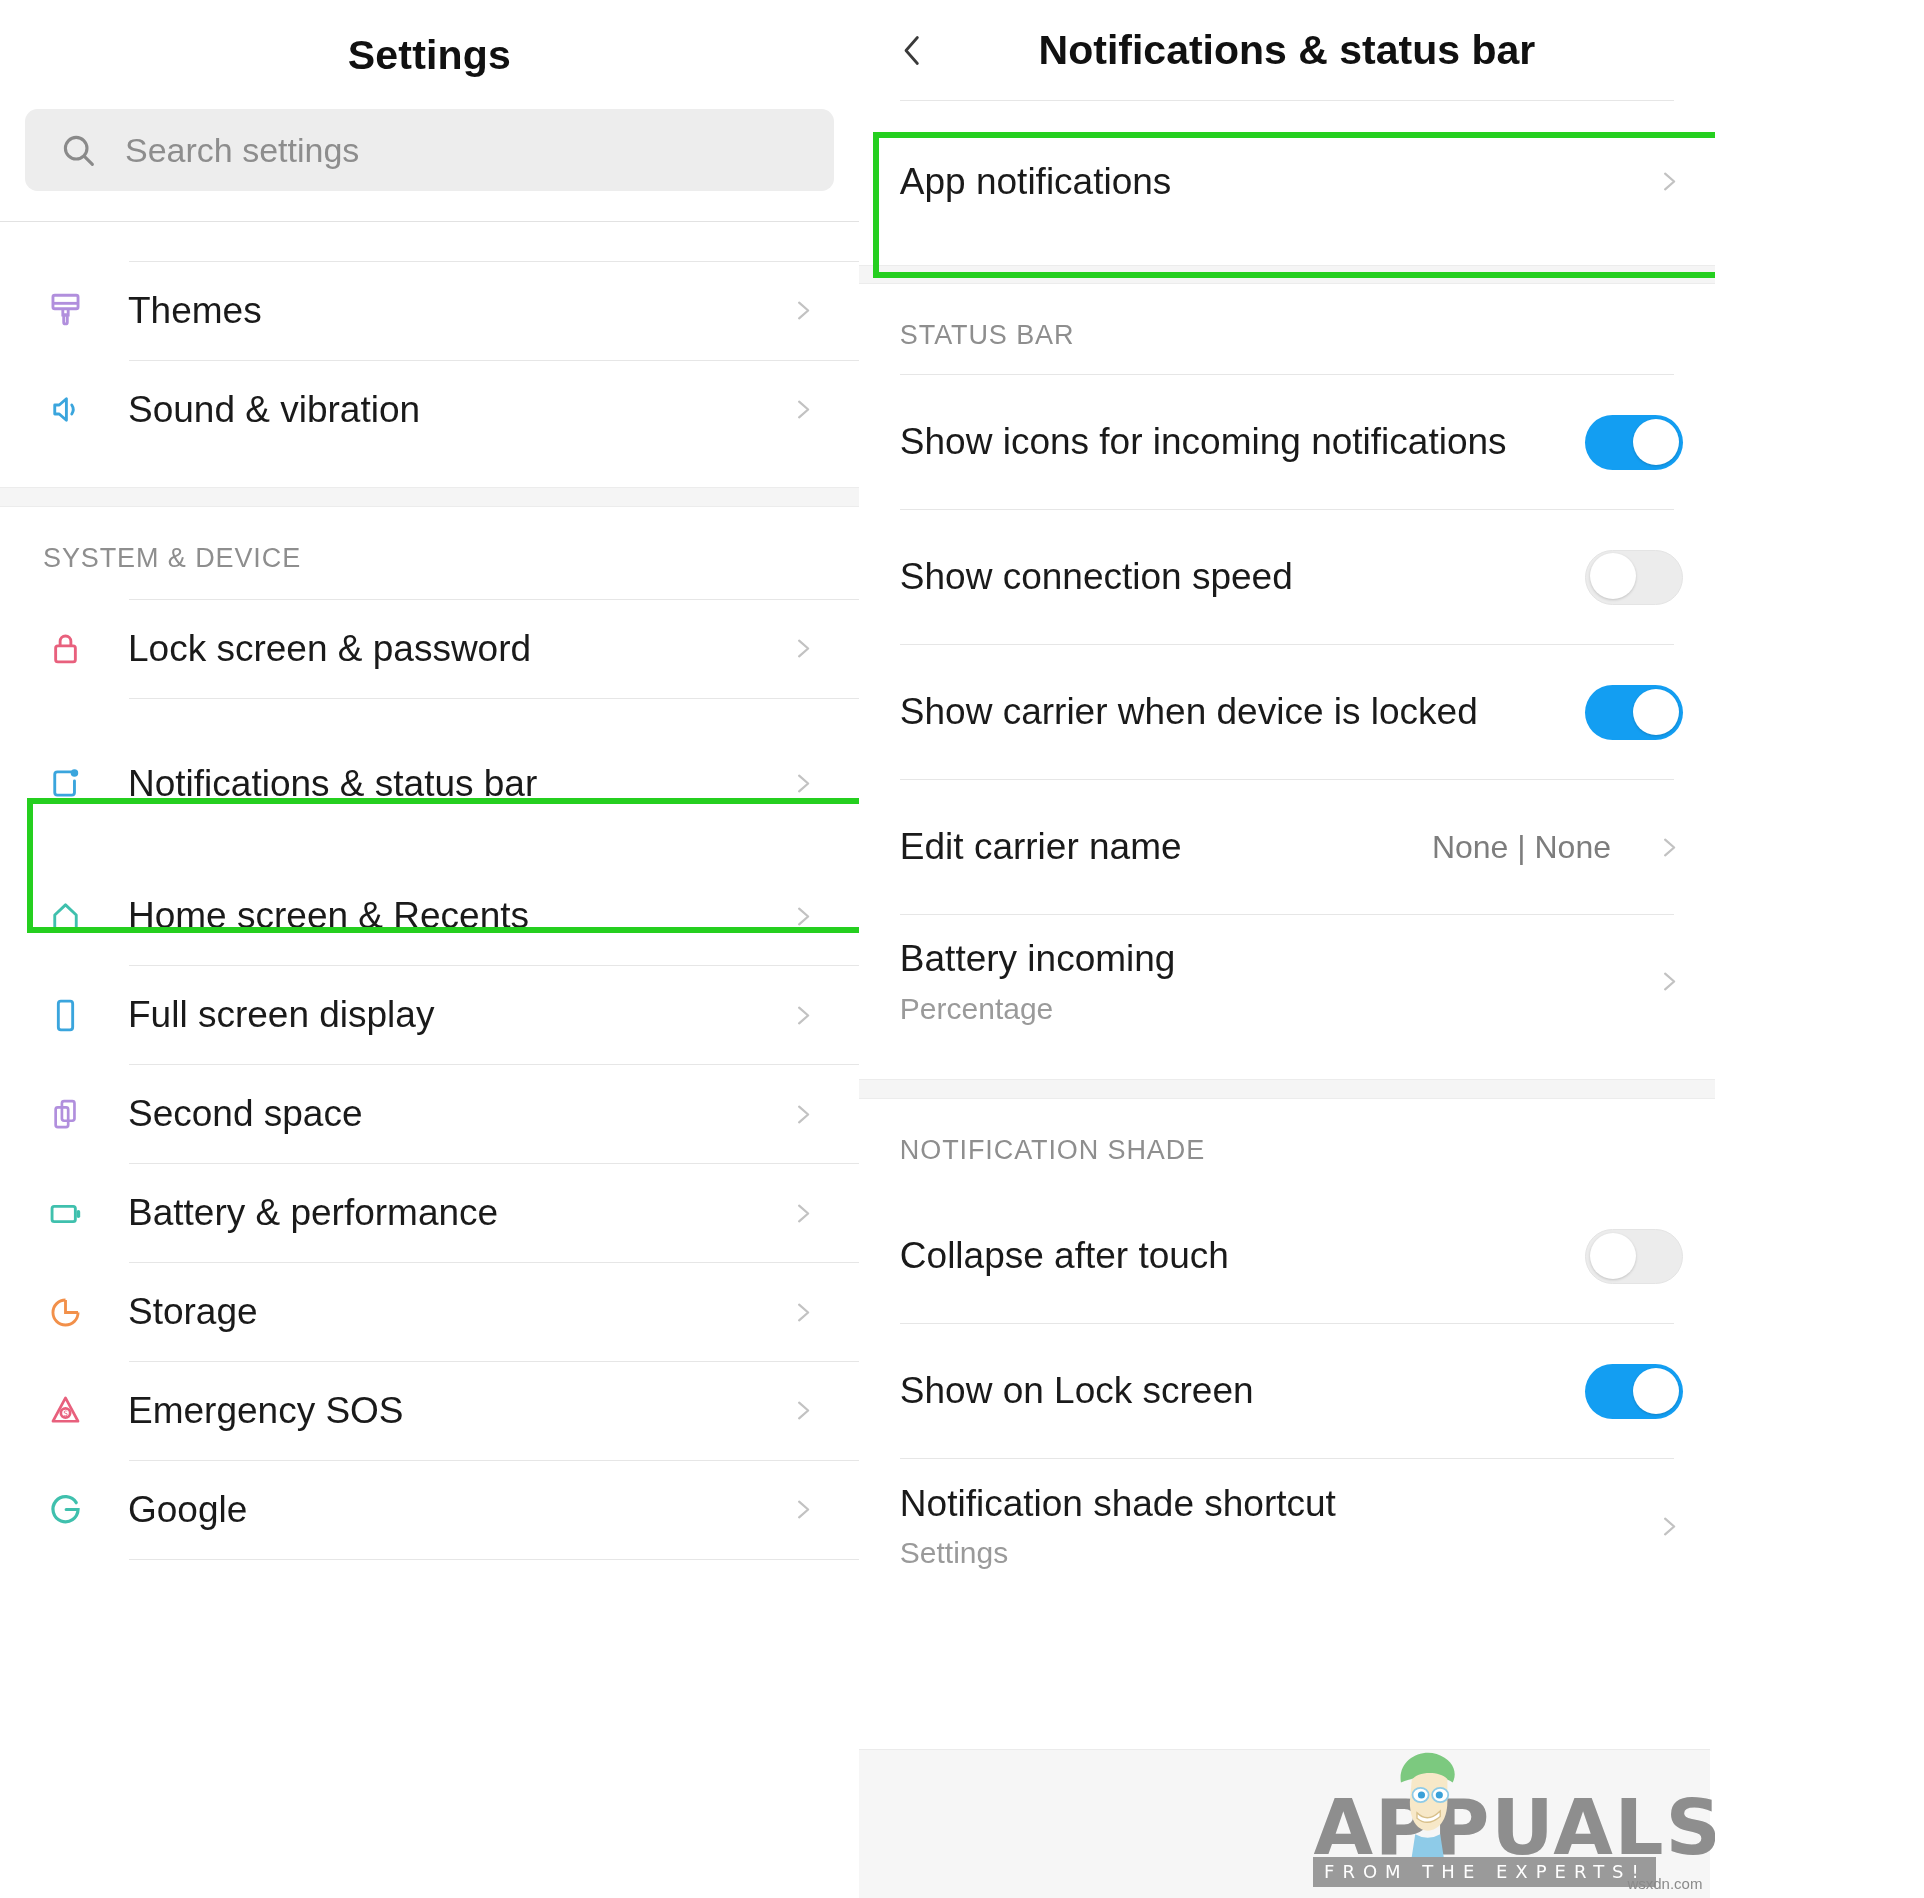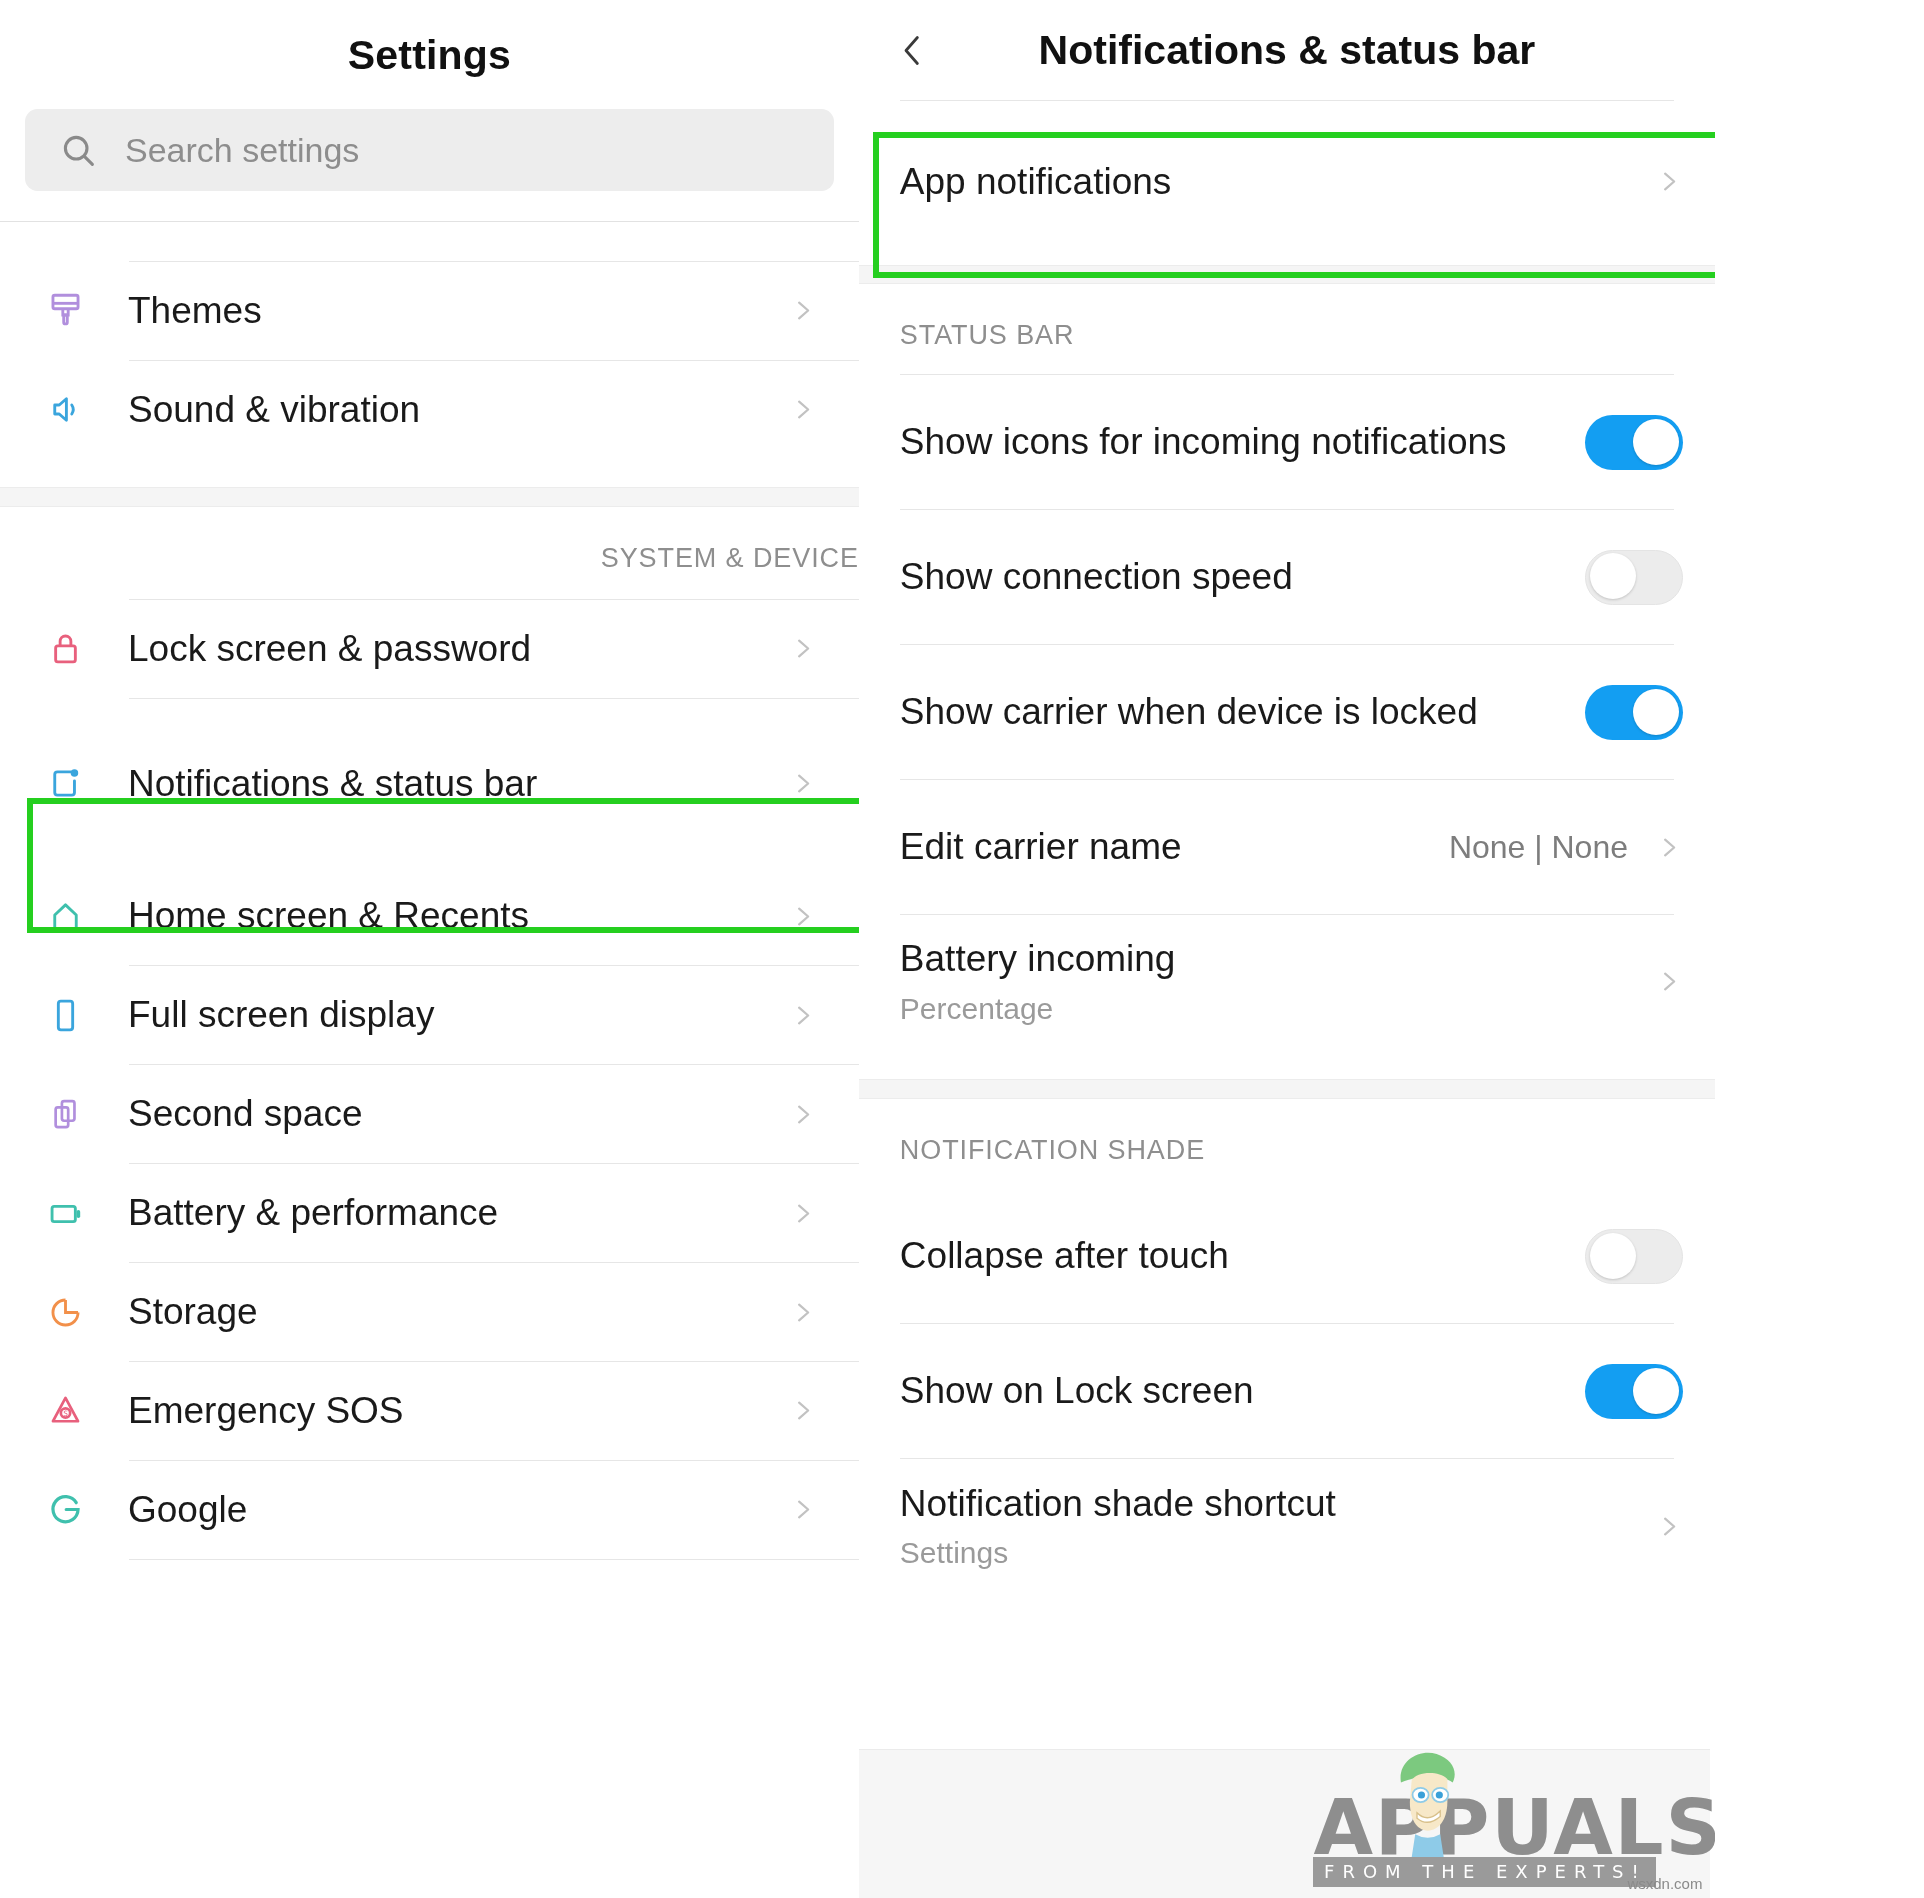--- a/index.html
+++ b/index.html
@@ -51,21 +51,20 @@
   }
 
   .thin-rule { height: 0.9px; background: #e2e2e2; width: 100%; }
   .gray-band { height: 19.6px; background: #f5f5f5; border-top: 0.9px solid #ececec; border-bottom: 0.9px solid #ececec; }
 
   .section-label {
     font-size: 27px;
     color: #8e8e8e;
     letter-spacing: 0.9px;
     padding: 36px 0 25px 43px;
-    text-align: right;
   }
 
   .row {
     display: flex;
     align-items: center;
     height: 98px;
     padding-left: 37px;
     padding-right: 41px;
     background: #ffffff;
     position: relative;
@@ -129,21 +128,21 @@
     margin-right: 48px;
   }
 
   .r-row {
     display: flex;
     align-items: center;
     min-height: 98px;
     padding: 0 32px 0 41px;
     background: #ffffff;
   }
-  .r-row.tall { min-height: 134px; }
+  .r-row.tall { min-height: 134px; gap: 17px; }
   .r-text { flex: 1 1 auto; padding-right: 23px; }
   .r-label {
     font-size: 37px;
     color: #1a1a1a;
     line-height: 1.15;
   }
   .r-sub {
     font-size: 30px;
     color: #9a9a9a;
     margin-top: 10.7px;

